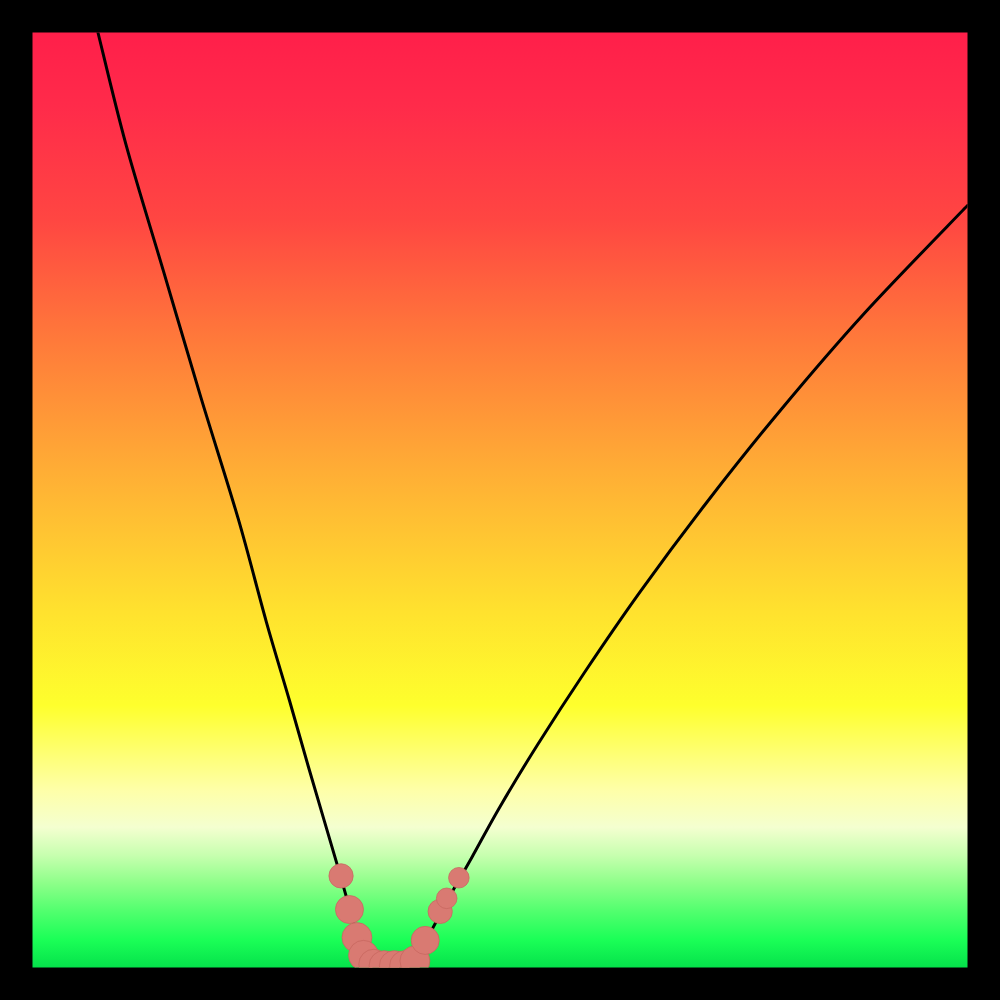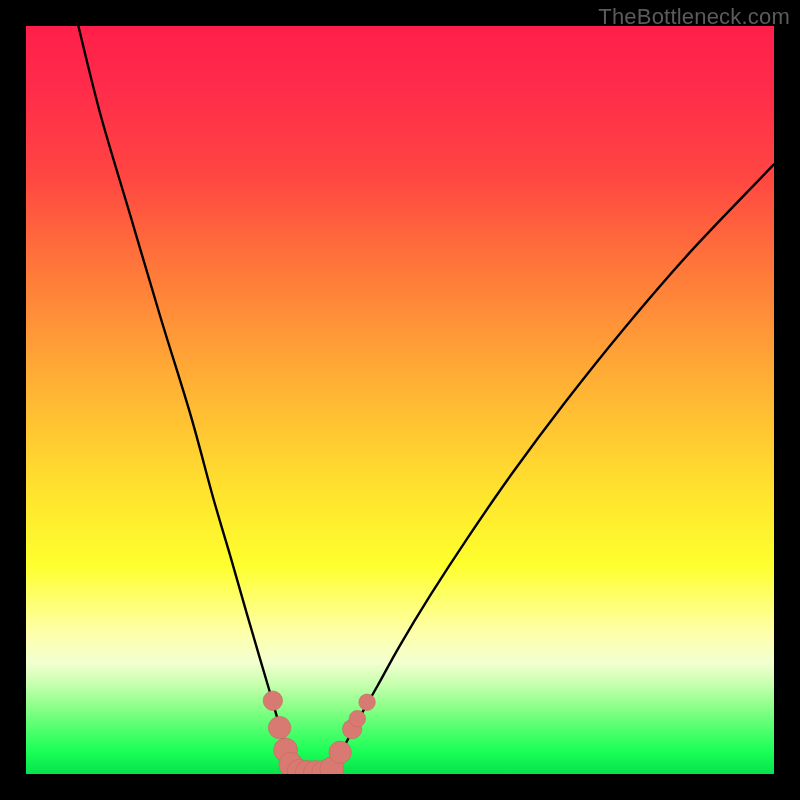--- a/index.html
+++ b/index.html
@@ -83,14 +83,13 @@
           <circle cx="289.48" cy="746.50" r="11.97" fill="#d97a72" stroke="#c7675f" stroke-width="0.6"></circle>
           <circle cx="297.70" cy="746.50" r="11.97" fill="#d97a72" stroke="#c7675f" stroke-width="0.6"></circle>
           <circle cx="305.93" cy="742.76" r="11.97" fill="#d97a72" stroke="#c7675f" stroke-width="0.6"></circle>
           <circle cx="314.16" cy="726.31" r="11.22" fill="#d97a72" stroke="#c7675f" stroke-width="0.6"></circle>
           <circle cx="326.13" cy="703.12" r="9.72" fill="#d97a72" stroke="#c7675f" stroke-width="0.6"></circle>
           <circle cx="331.36" cy="692.65" r="8.23" fill="#d97a72" stroke="#c7675f" stroke-width="0.6"></circle>
           <circle cx="341.09" cy="676.19" r="8.23" fill="#d97a72" stroke="#c7675f" stroke-width="0.6"></circle>
         </g>
     </svg>
   </div>
-  <div class="watermark">TheBottleneck.com</div>
 </div>
 
 </body></html>

